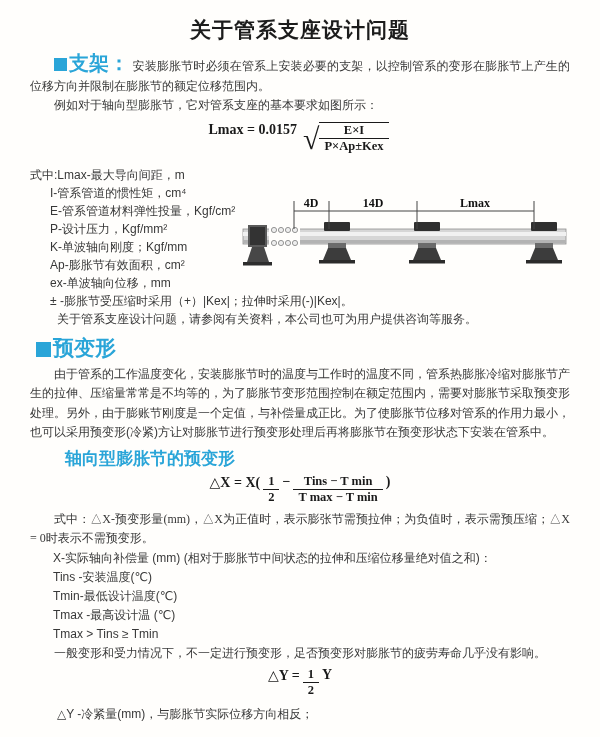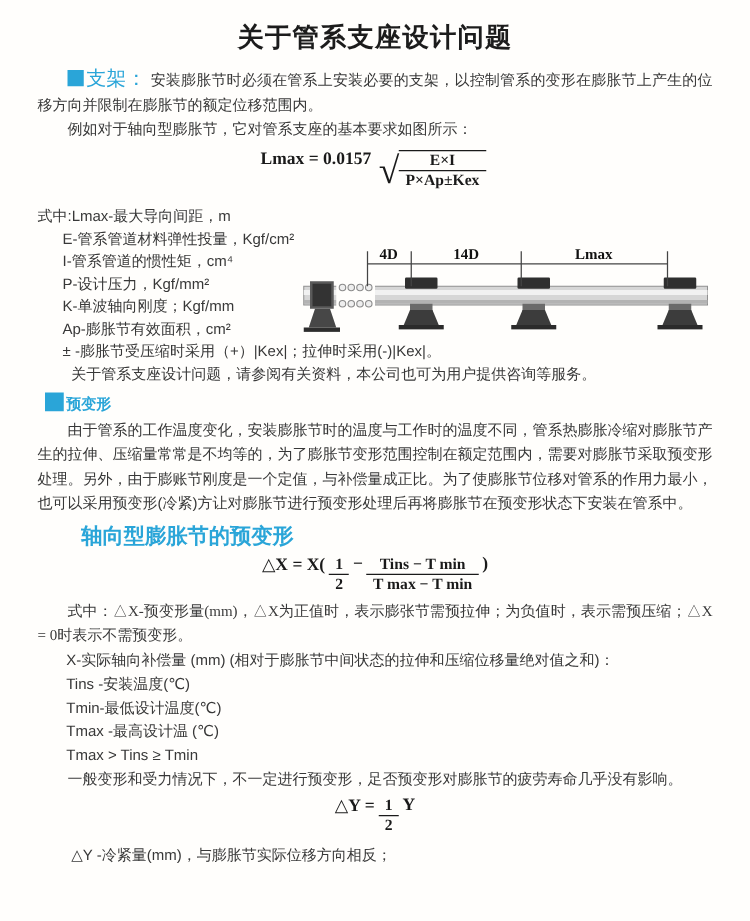--- a/index.html
+++ b/index.html
@@ -18,21 +18,21 @@
     font-size:21px;
     font-weight:bold;
     color:#1c1c1c;
     text-align:center;
     letter-spacing:1px;
   }
   .body-text{font-size:12px;line-height:19.5px;}
   .p-support{margin:10px 0 0 0;text-indent:2em;text-align:justify;}
   .p-example{margin:0;text-indent:2em;}
   .sec-label{
-    font-size:16px;font-weight:normal;color:#2aa5d8;
+    font-size:20px;font-weight:bold;color:#2aa5d8;
     text-indent:0;display:inline-block;
   }
   .sq{
     display:inline-block;width:13px;height:13px;
     background:#2aa5d8;margin-right:2px;vertical-align:-1px;
   }
   .formula{
     display:flex;align-items:flex-start;justify-content:center;
     font-family:"Liberation Serif","DejaVu Serif",serif;
     font-weight:bold;color:#1a1a1a;font-size:14px;
@@ -44,21 +44,21 @@
   }
   .frac .den{border-top:1.2px solid #1a1a1a;}
   .frac .num,.frac .den{padding:0 5px;}
   .rad-wrap{display:inline-flex;align-items:center;margin-left:6px;}
   .radical{font-size:30px;font-weight:normal;line-height:1;margin-right:-3px;transform:translateY(1px);}
   .under-root{border-top:1.5px solid #1a1a1a;}
   .defs{margin-top:2px;}
   .def-line{font-size:12px;line-height:18px;white-space:nowrap;}
   .def-ind{padding-left:20px;}
   .def-ind2{padding-left:27px;}
-  .h-preform{margin:6px 0 0 6px;font-size:12px;font-weight:bold;color:#2aa5d8;}
+  .h-preform{margin:6px 0 0 6px;font-size:21px;font-weight:bold;color:#2aa5d8;}
   .h-preform .sq{width:15px;height:15px;vertical-align:-2px;}
   .p-preform{margin:3px 0 0 0;text-indent:2em;text-align:justify;line-height:19.5px;}
   .h-axial{margin:4px 0 0 35px;font-size:17px;font-weight:bold;color:#2aa5d8;}
   .formula-2{margin:4px 0 2px 0;height:34px;}
   .p-explain{margin:0;text-indent:2em;text-align:justify;line-height:19.5px;font-family:Liberation Serif, serif;}
   .ax-line{font-size:12px;line-height:19px;padding-left:23px;white-space:nowrap;}
   .p-note{margin:0;text-indent:2em;line-height:19px;}
   .h-lateral{margin:2px 0 0 0;font-size:17px;font-weight:bold;color:#2aa5d8;}
   .formula-3{margin:4px 0 6px 0;height:32px;}
   .last-line{font-size:12px;line-height:19px;padding-left:27px;}
@@ -89,25 +89,26 @@
       <span class="radical">√</span>
       <span class="frac under-root">
         <span class="num">E×I</span>
         <span class="den">P×Ap±Kex</span>
       </span>
     </span>
   </div>
 
   <div class="defs body-text">
     <div class="def-line">式中:Lmax-最大导向间距，m</div>
+    <div class="def-line def-ind">I-管系管道的惯性矩，cm⁴</div>
     <div class="def-line def-ind">E-管系管道材料弹性投量，Kgf/cm²</div>
-    <div class="def-line def-ind">I-管系管道的惯性矩，cm⁴</div>
     <div class="def-line def-ind">P-设计压力，Kgf/mm²</div>
     <div class="def-line def-ind">K-单波轴向刚度；Kgf/mm</div>
     <div class="def-line def-ind">Ap-膨胀节有效面积，cm²</div>
+    <div class="def-line def-ind">ex-单波轴向位移，mm</div>
     <div class="def-line def-ind">± -膨胀节受压缩时采用（+）|Kex|；拉伸时采用(-)|Kex|。</div>
     <div class="def-line def-ind2">关于管系支座设计问题，请参阅有关资料，本公司也可为用户提供咨询等服务。</div>
   </div>
 
   <svg class="diagram" viewBox="0 0 330 95">
 
     <g>
       <rect x="3" y="36" width="323" height="15" fill="#d6d6d6" stroke="#8f8f8f" stroke-width="0.8"></rect>
       <rect x="3" y="39" width="323" height="4" fill="#f1f1f1"></rect>
       <rect x="3" y="47" width="323" height="3" fill="#b3b3b3"></rect>

